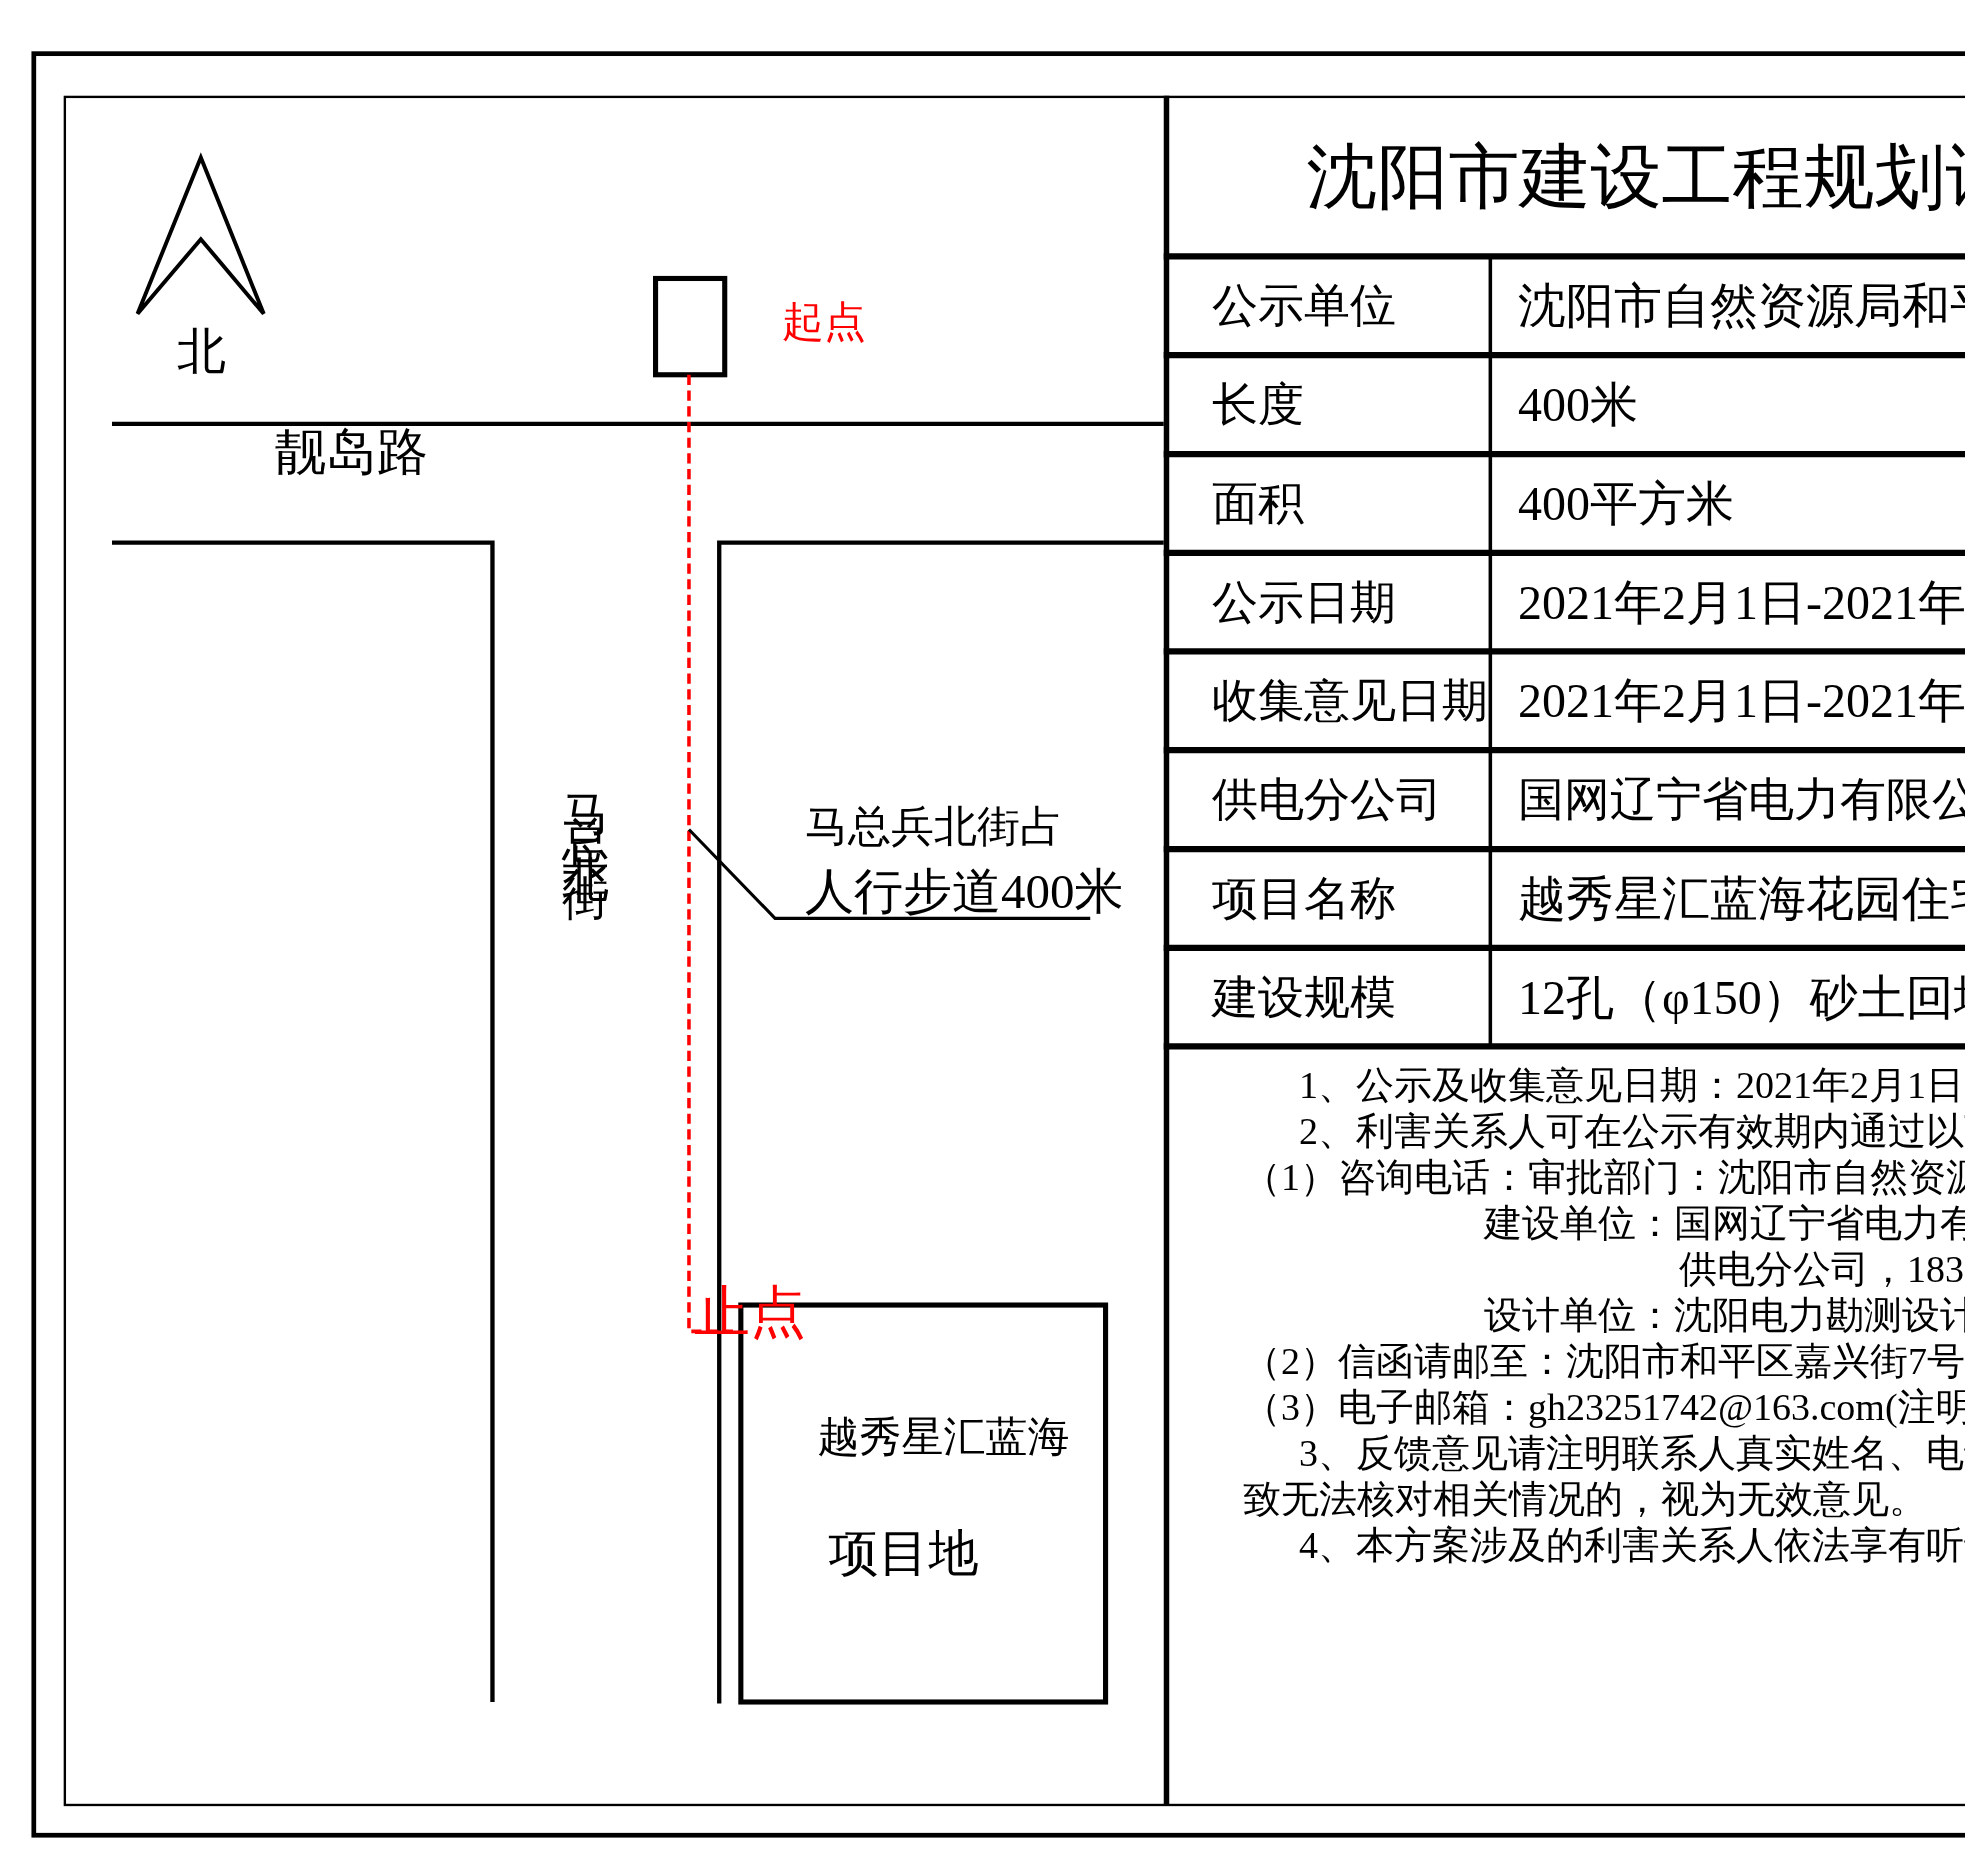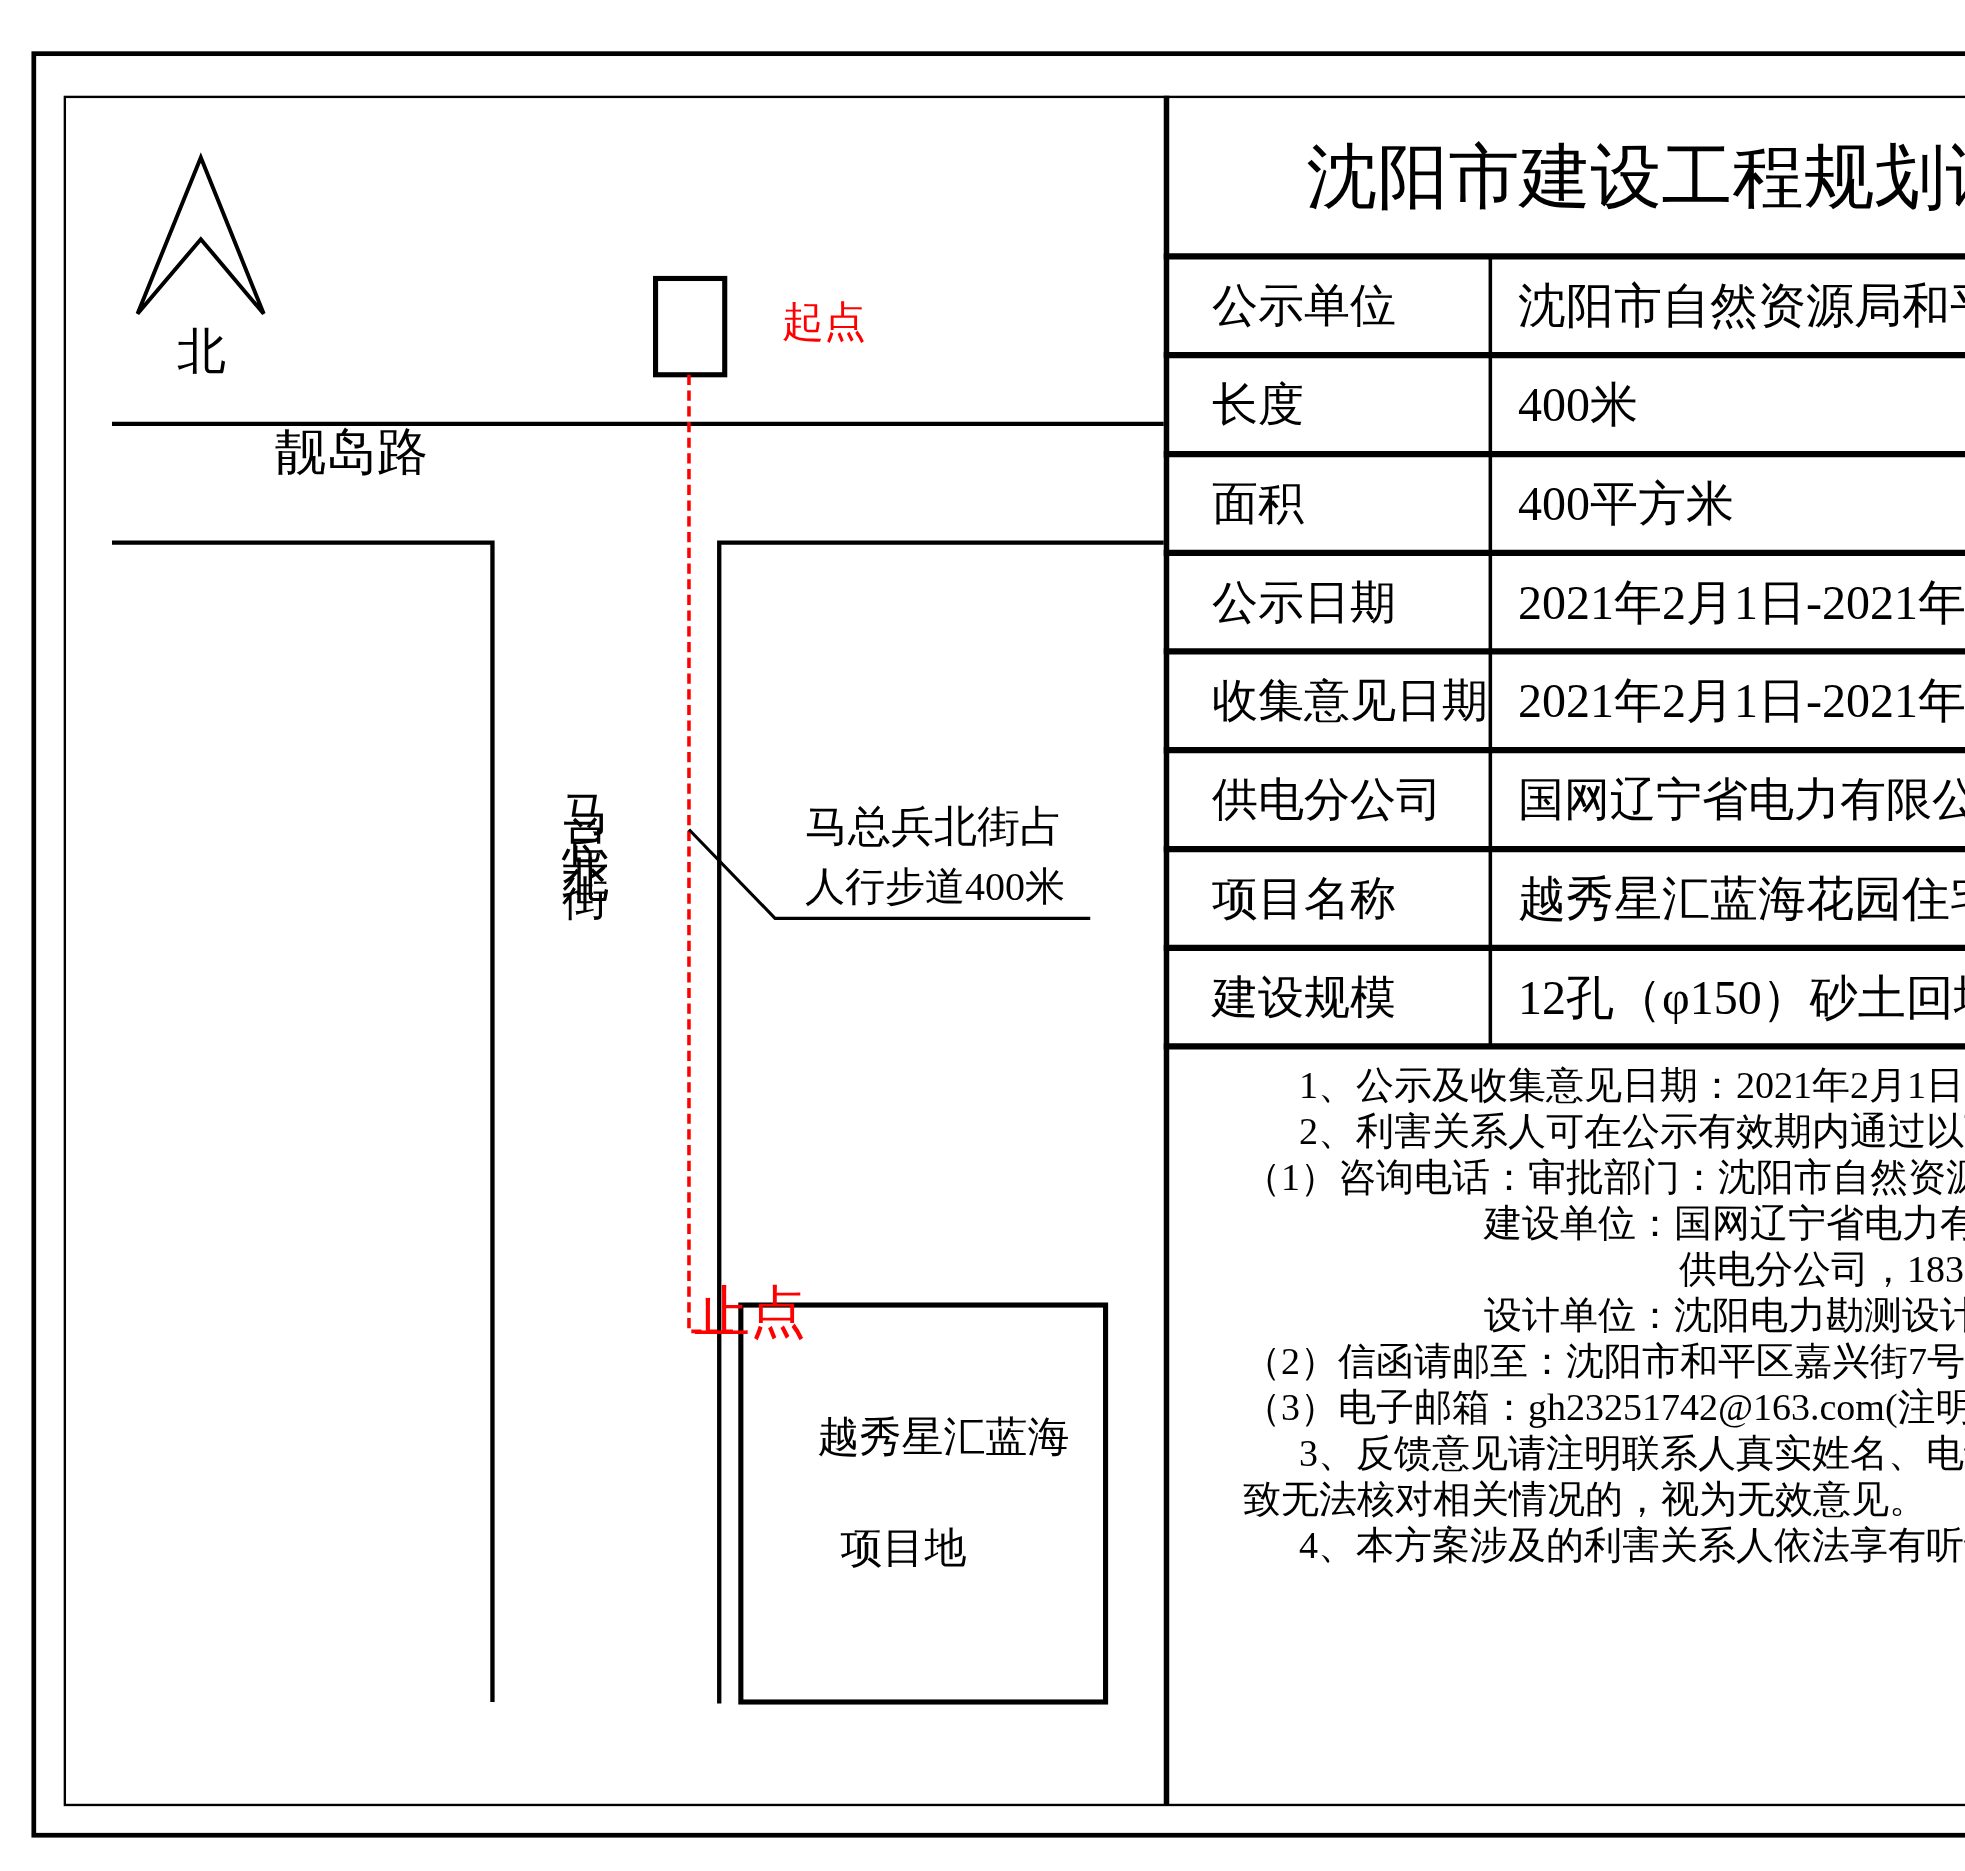--- a/index.html
+++ b/index.html
@@ -12,25 +12,25 @@
   .row-label{left:1212px;width:275px;height:99px;display:flex;align-items:center;font-size:46px;text-align:right;}
   .row-value{left:1518px;width:1061px;height:99px;display:flex;align-items:center;font-size:48px;}
   .row-value.condensed{font-size:46px;}
   
   .note-line{font-size:38px;height:46px;display:flex;align-items:center;}
   
   .compass-label{left:168px;top:319px;width:67px;text-align:center;font-size:49px;}
   .road-label{left:275px;top:418px;font-size:51px;}
   .street-label{left:555px;top:759px;writing-mode:vertical-rl;text-orientation:upright;font-size:47px;letter-spacing:19.7px;}
   .callout-1{left:805px;top:798px;font-size:43px;}
-  .callout-2{left:805px;top:859px;font-size:40px;}
+  .callout-2{left:805px;top:859px;font-size:49px;}
   .start-label{left:734px;top:294px;font-size:42px;margin-left:48px;}
   .end-label{left:694px;top:1275px;font-size:56px;}
   .site-1{left:721px;top:1409px;width:365px;text-align:center;font-size:42px;padding-left:40px;}
-  .site-2{left:721px;top:1520px;width:365px;text-align:center;font-size:42px;}
+  .site-2{left:721px;top:1520px;width:365px;text-align:center;font-size:50px;}
 </style>
 </head>
 <body>
 
 <svg id="linework" viewBox="0 0 6735 4762" xmlns="http://www.w3.org/2000/svg">
 
   <rect x="86" y="136" width="6563" height="4533" fill="none" stroke="#000" stroke-width="12"></rect>
   <rect x="165" y="246" width="6403" height="4346" fill="none" stroke="#000" stroke-width="6"></rect>
 
   <line x1="2968" y1="243" x2="2968" y2="4592" stroke="#000" stroke-width="14"></line>

